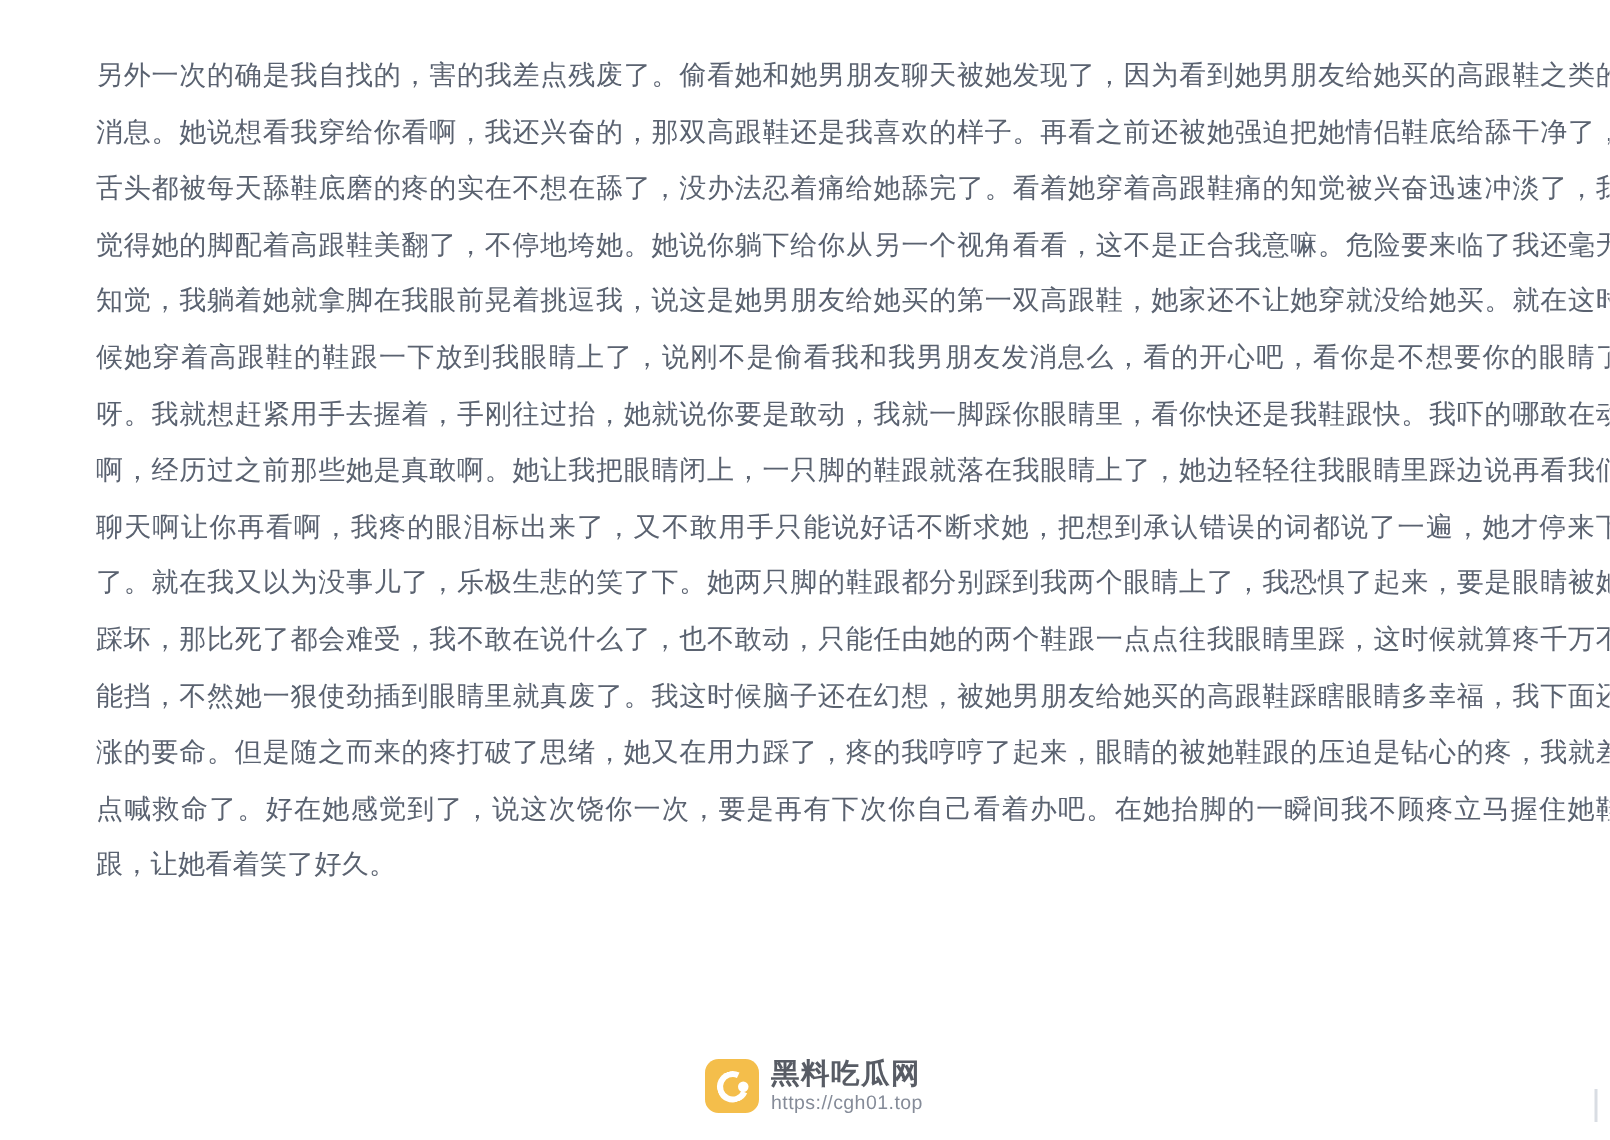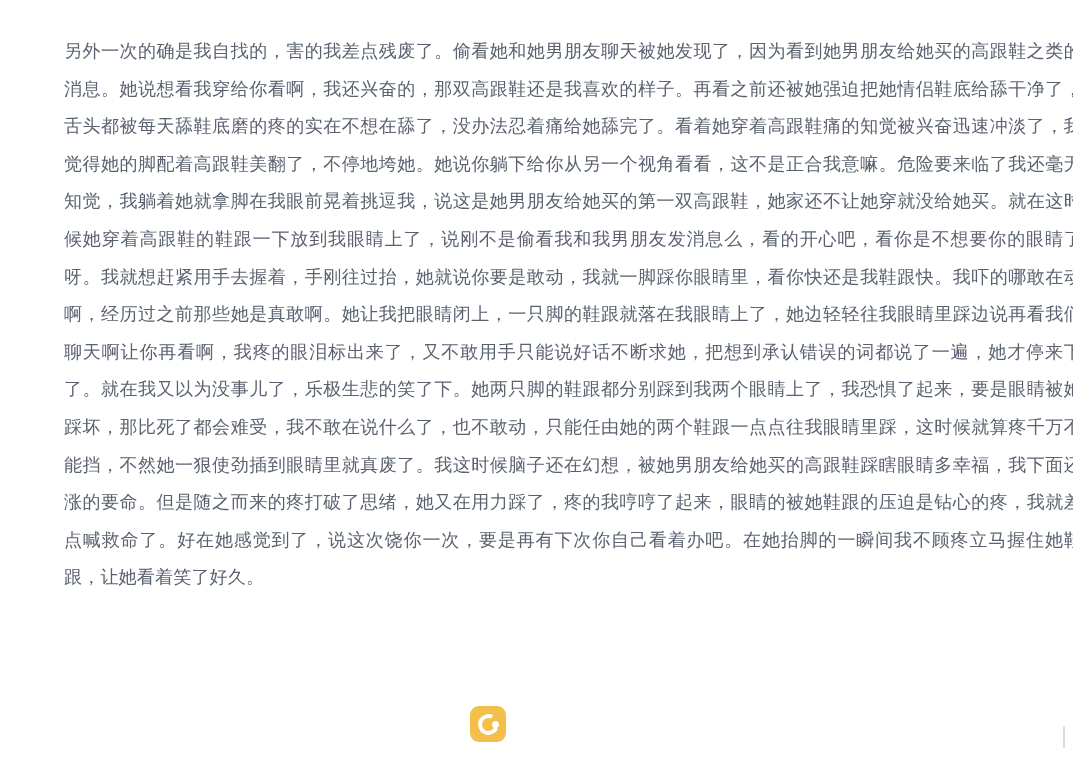--- a/index.html
+++ b/index.html
@@ -107,17 +107,21 @@
 
 <div class="page">
 
   <div class="article">另外一次的确是我自找的，害的我差点残废了。偷看她和她男朋友聊天被她发现了，因为看到她男朋友给她买的高跟鞋之类的消息。她说想看我穿给你看啊，我还兴奋的，那双高跟鞋还是我喜欢的样子。再看之前还被她强迫把她情侣鞋底给舔干净了，舌头都被每天舔鞋底磨的疼的实在不想在舔了，没办法忍着痛给她舔完了。看着她穿着高跟鞋痛的知觉被兴奋迅速冲淡了，我觉得她的脚配着高跟鞋美翻了，不停地垮她。她说你躺下给你从另一个视角看看，这不是正合我意嘛。危险要来临了我还毫无知觉，我躺着她就拿脚在我眼前晃着挑逗我，说这是她男朋友给她买的第一双高跟鞋，她家还不让她穿就没给她买。就在这时候她穿着高跟鞋的鞋跟一下放到我眼睛上了，说刚不是偷看我和我男朋友发消息么，看的开心吧，看你是不想要你的眼睛了呀。我就想赶紧用手去握着，手刚往过抬，她就说你要是敢动，我就一脚踩你眼睛里，看你快还是我鞋跟快。我吓的哪敢在动啊，经历过之前那些她是真敢啊。她让我把眼睛闭上，一只脚的鞋跟就落在我眼睛上了，她边轻轻往我眼睛里踩边说再看我们聊天啊让你再看啊，我疼的眼泪标出来了，又不敢用手只能说好话不断求她，把想到承认错误的词都说了一遍，她才停来下了。就在我又以为没事儿了，乐极生悲的笑了下。她两只脚的鞋跟都分别踩到我两个眼睛上了，我恐惧了起来，要是眼睛被她踩坏，那比死了都会难受，我不敢在说什么了，也不敢动，只能任由她的两个鞋跟一点点往我眼睛里踩，这时候就算疼千万不能挡，不然她一狠使劲插到眼睛里就真废了。我这时候脑子还在幻想，被她男朋友给她买的高跟鞋踩瞎眼睛多幸福，我下面还涨的要命。但是随之而来的疼打破了思绪，她又在用力踩了，疼的我哼哼了起来，眼睛的被她鞋跟的压迫是钻心的疼，我就差点喊救命了。好在她感觉到了，说这次饶你一次，要是再有下次你自己看着办吧。在她抬脚的一瞬间我不顾疼立马握住她鞋跟，让她看着笑了好久。</div>
 
   <div class="watermark">
     <div class="wm-logo">
       <div class="ring"></div>
       <div class="dot"></div>
     </div>
+    <div class="wm-text">
+      <span class="wm-title">黑料吃瓜网</span>
+      <span class="wm-url">https://cgh01.top</span>
+    </div>
   </div>
 
   <div class="edge-mark"></div>
 
 </div>
 
 </body></html>

